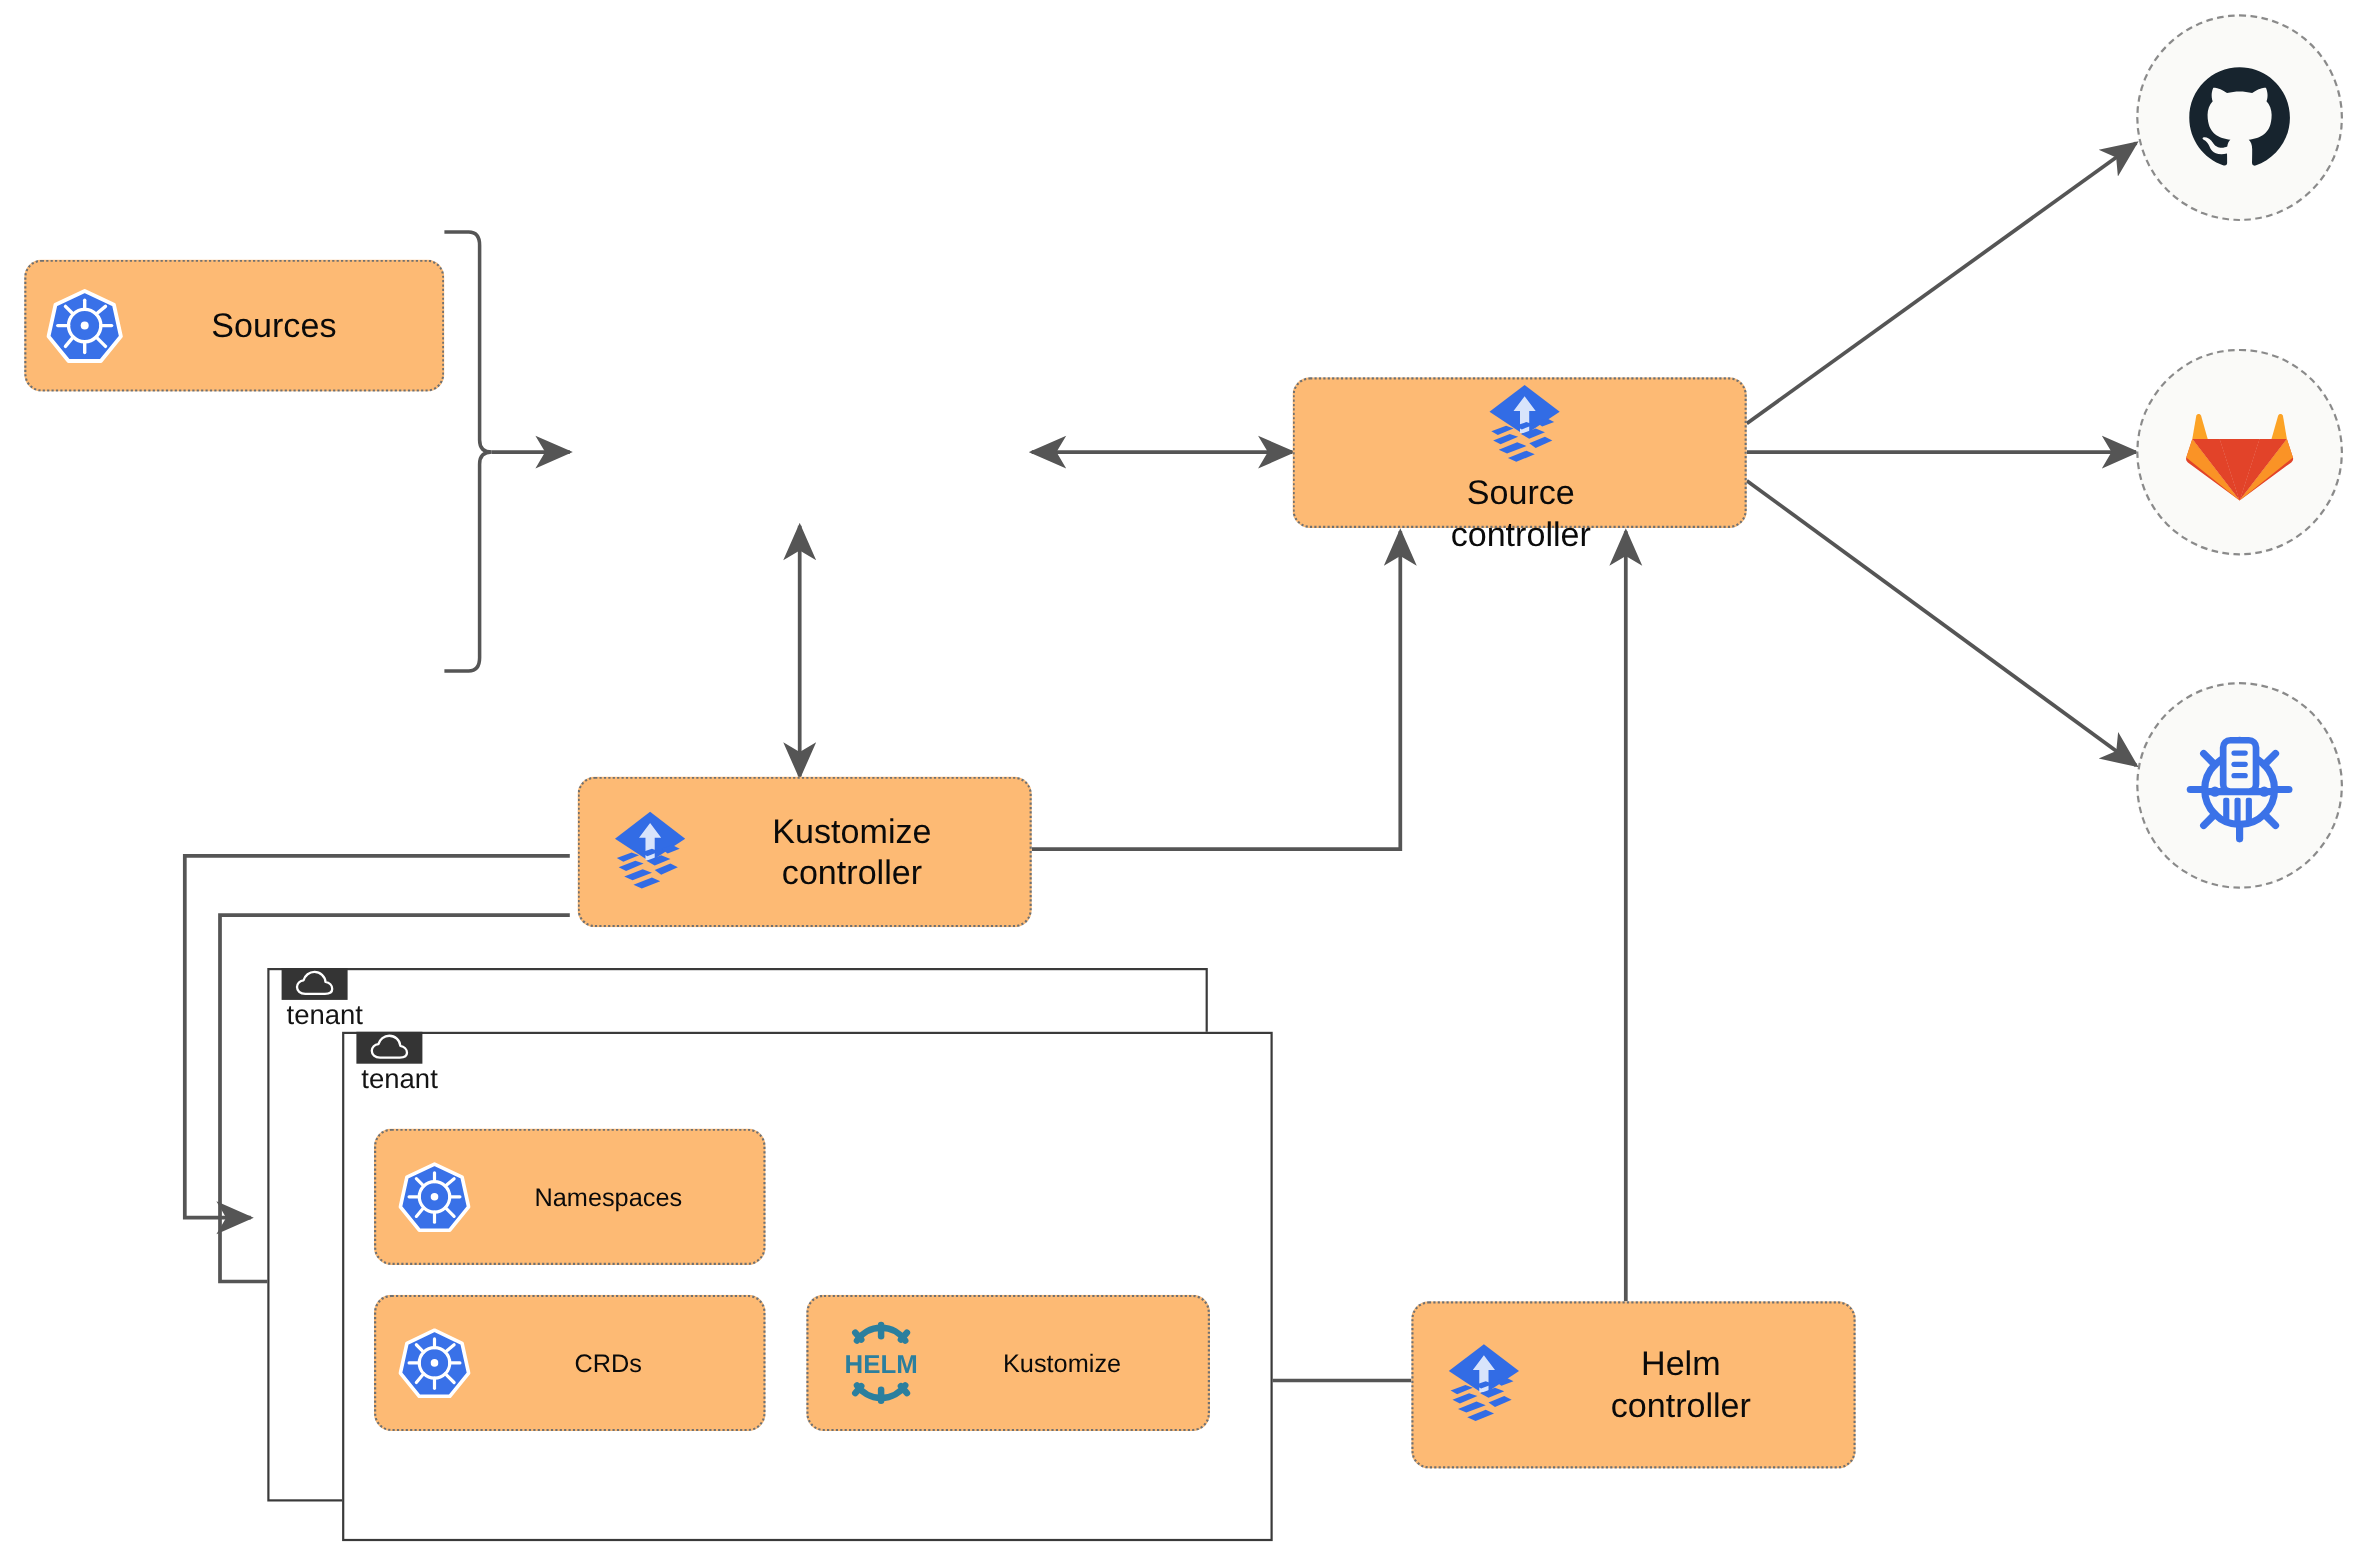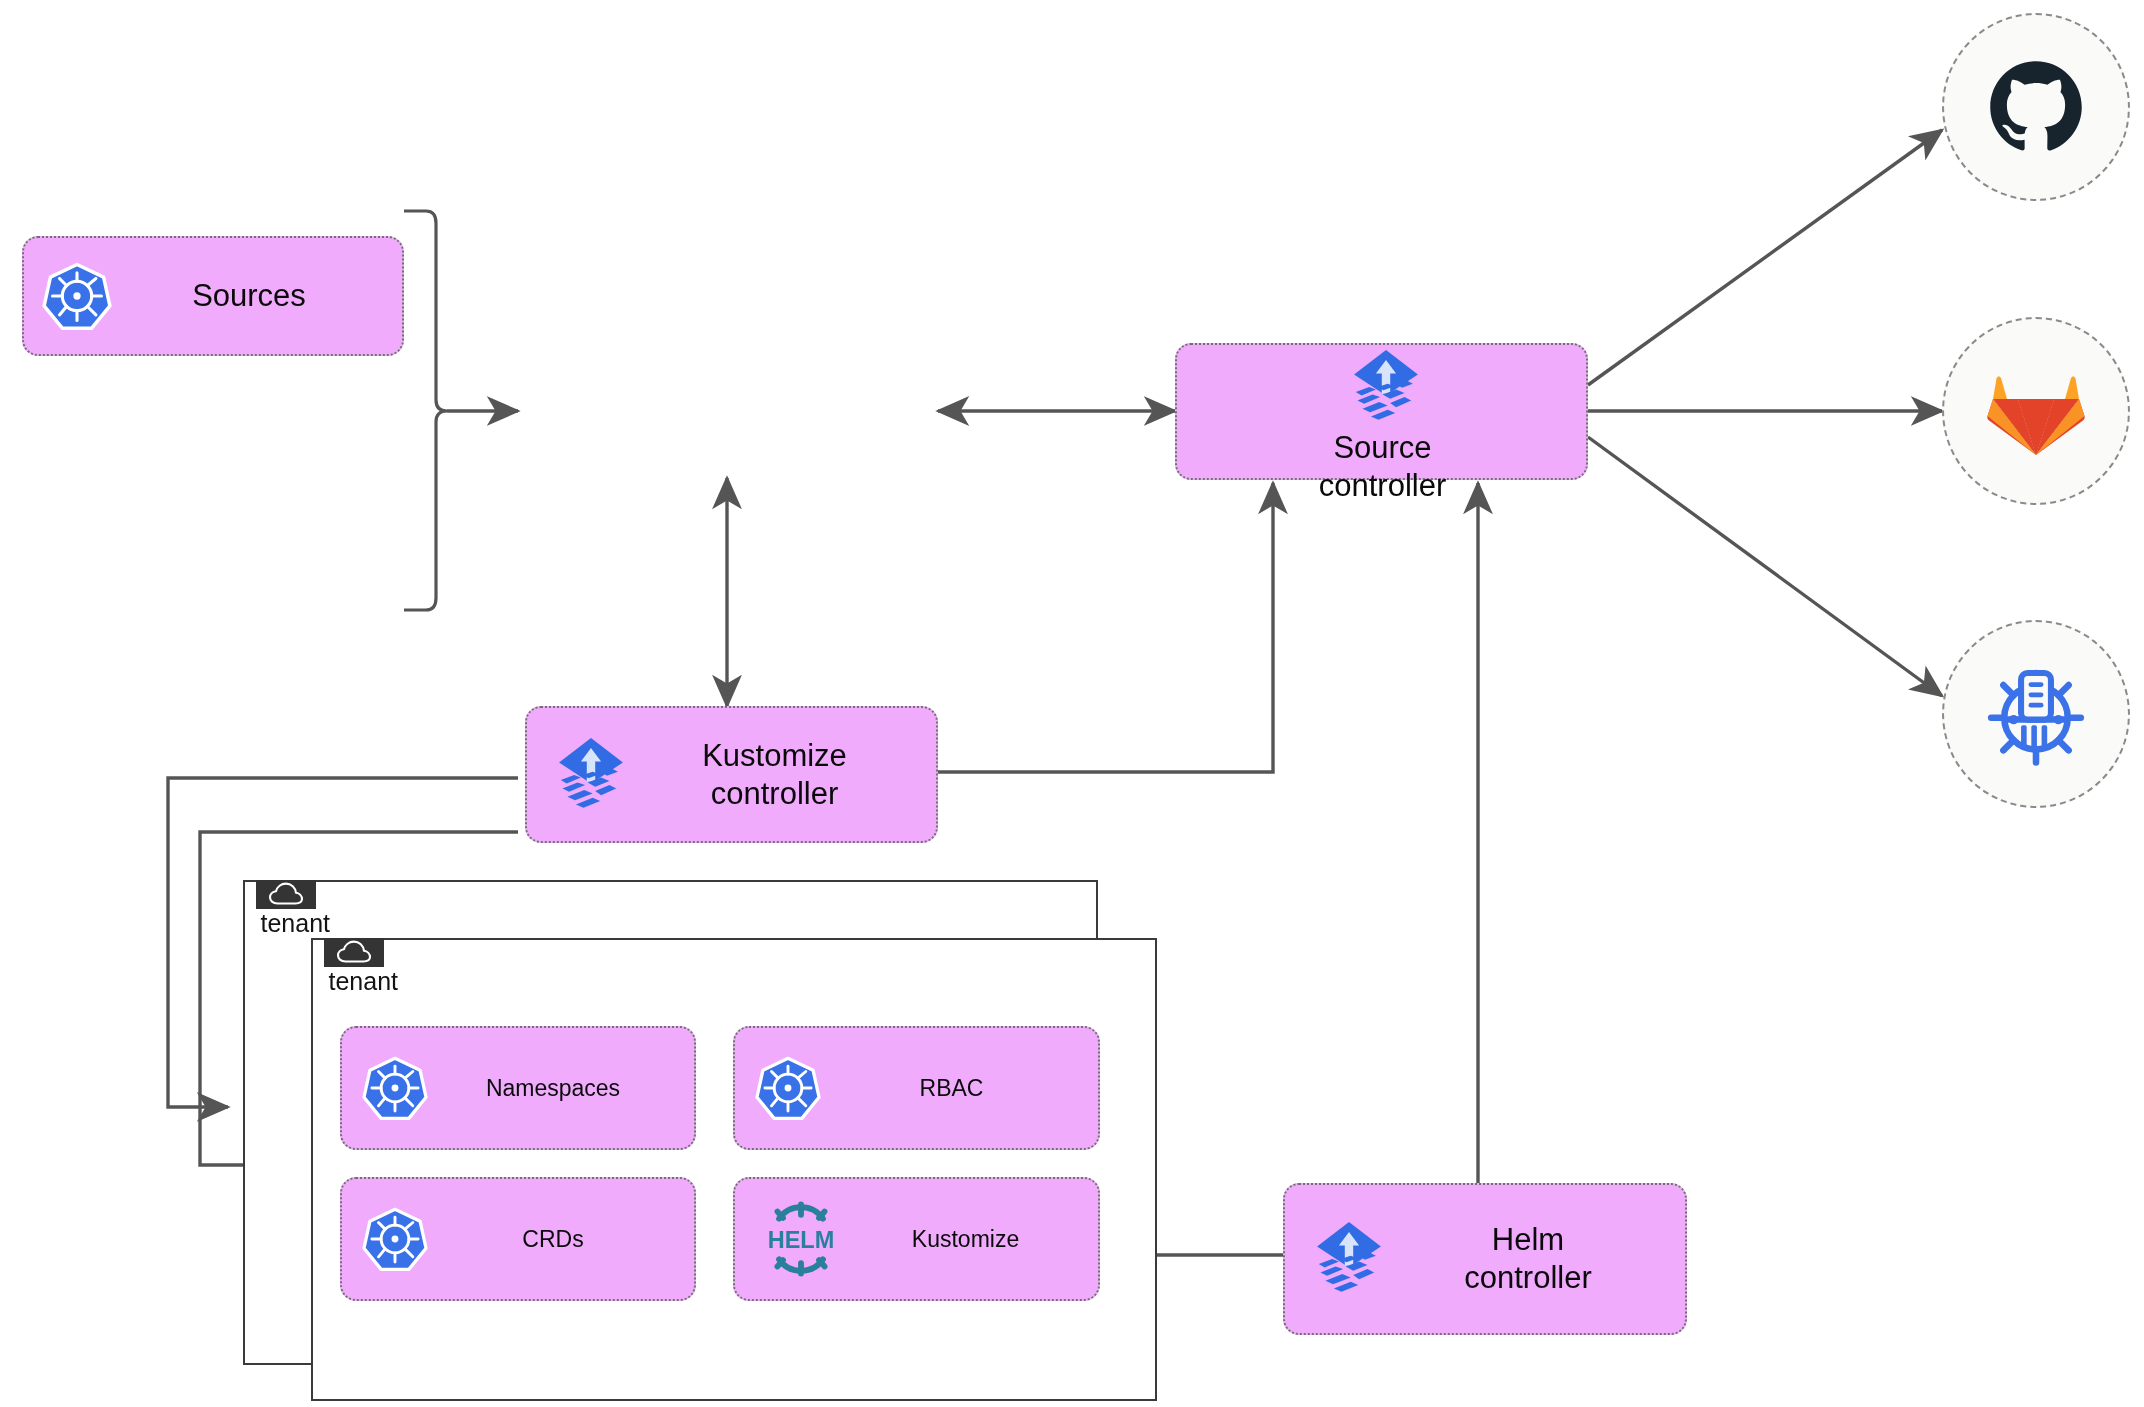--- a/index.html
+++ b/index.html
@@ -13,21 +13,21 @@
     position:relative;
     width:2144px;
     height:1407px;
     background:#ffffff;
     overflow:hidden;
   }
   
   .node{
     position:absolute;
     box-sizing:border-box;
-    background:#f0abfc;
+    background:#fdba74;
     border:2.5px dotted #707070;
     border-radius:16px;
     display:flex;
     align-items:center;
     z-index:5;
   }
   .node .ico{
     flex:0 0 auto;
     display:flex;
     align-items:center;
@@ -263,40 +263,20 @@
           <path d="M35 35 L25 25"></path>
             <path d="M65 65 L77 77"></path>
           <path d="M65 35 L77 25"></path>
             <path d="M35 65 L25 77"></path>
         </g>
       </svg>
     </div>
     <div class="lbl">Namespaces</div>
   </div>
 
-  <div class="node small" style="left:733px;top:1026px;width:367px;height:124px;padding:0 10px 0 20px;z-index:6;">
-    <div class="ico">
-      <svg width="66" height="66" viewBox="0 0 100 100">
-        <path d="M50 5 L88 23 L97 64 L71 96 L29 96 L3 64 L12 23 Z" fill="#3971E8" stroke="#ffffff" stroke-width="5" stroke-linejoin="round"></path>
-        <g fill="none" stroke="#ffffff" stroke-width="4.4" stroke-linecap="round">
-          <circle cx="50" cy="50" r="21"></circle>
-          <circle cx="50" cy="50" r="5.2" fill="#ffffff" stroke="none"></circle>
-          <path d="M50 29 L50 17"></path>
-            <path d="M50 71 L50 85"></path>
-          <path d="M29 50 L15 50"></path>
-            <path d="M71 50 L85 50"></path>
-          <path d="M35 35 L25 25"></path>
-            <path d="M65 65 L77 77"></path>
-          <path d="M65 35 L77 25"></path>
-            <path d="M35 65 L25 77"></path>
-        </g>
-      </svg>
-    </div>
-    <div class="lbl">RBAC</div>
-  </div>
 
   <div class="node small" style="left:340px;top:1177px;width:356px;height:124px;padding:0 10px 0 20px;z-index:6;">
     <div class="ico">
       <svg width="66" height="66" viewBox="0 0 100 100">
         <path d="M50 5 L88 23 L97 64 L71 96 L29 96 L3 64 L12 23 Z" fill="#3971E8" stroke="#ffffff" stroke-width="5" stroke-linejoin="round"></path>
         <g fill="none" stroke="#ffffff" stroke-width="4.4" stroke-linecap="round">
           <circle cx="50" cy="50" r="21"></circle>
           <circle cx="50" cy="50" r="5.2" fill="#ffffff" stroke="none"></circle>
           <path d="M50 29 L50 17"></path>
             <path d="M50 71 L50 85"></path>

